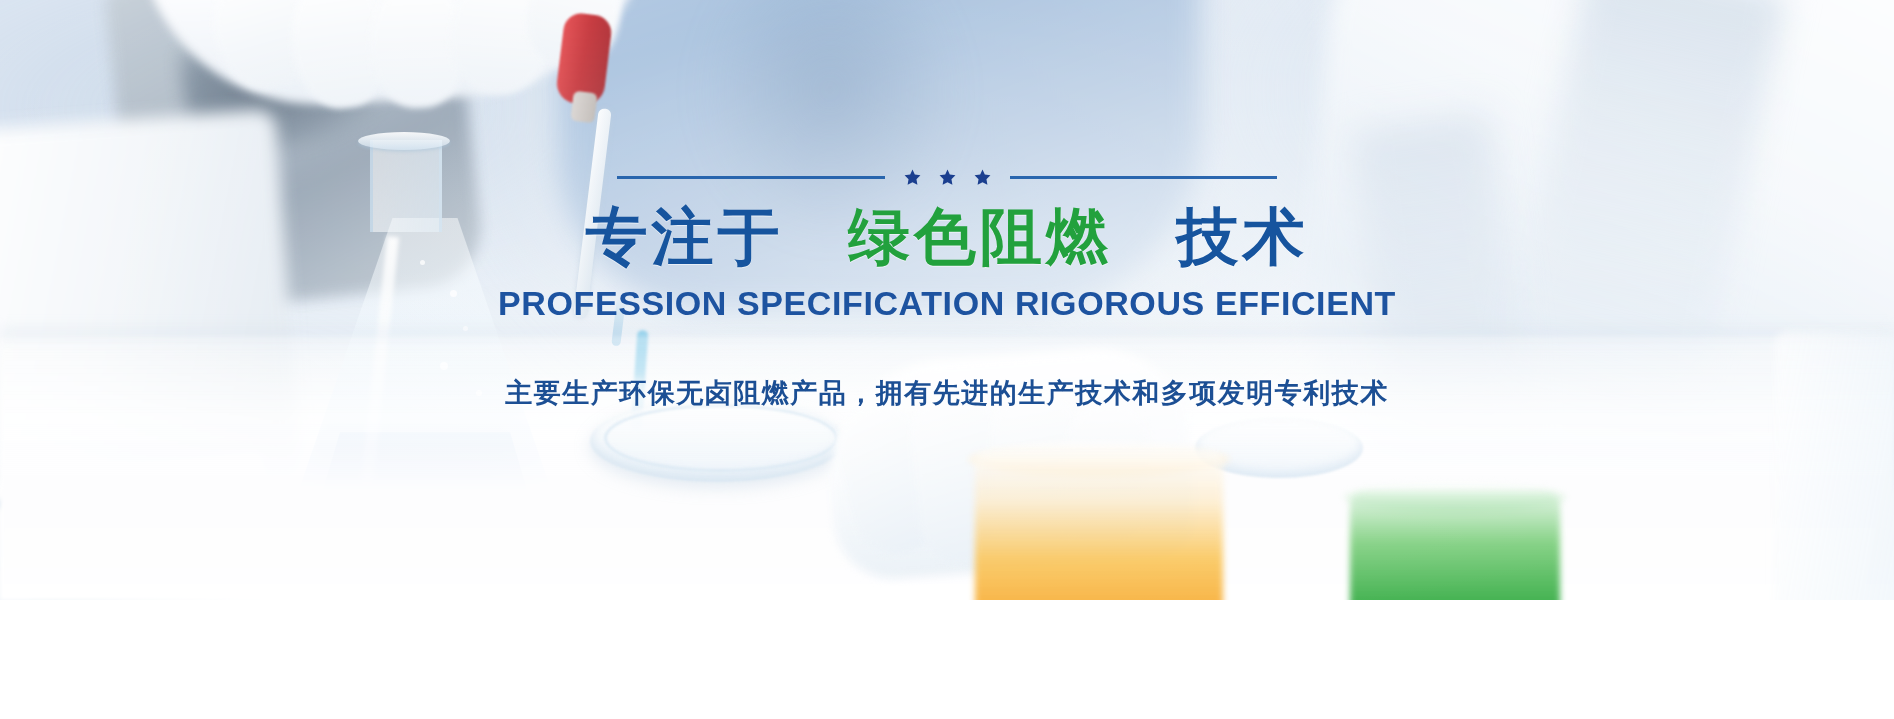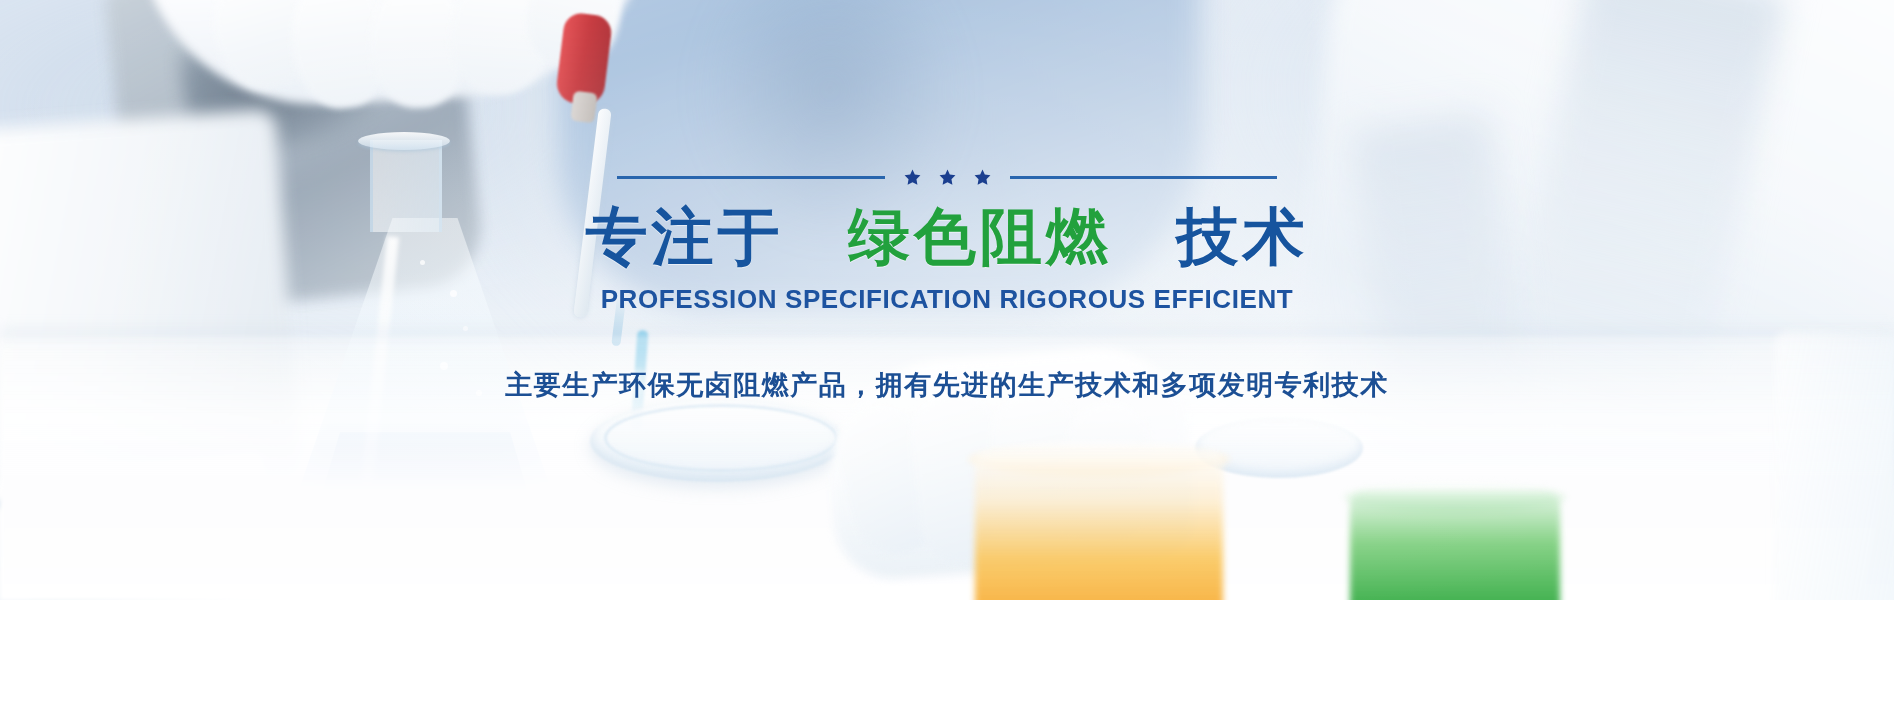--- a/index.html
+++ b/index.html
@@ -326,21 +326,21 @@
     letter-spacing:4px;
     white-space:nowrap;
     margin:0 0 16px 0;
     text-shadow:0 1px 0 rgba(255,255,255,.55);
   }
   .hl-blue{color:#16549e;}
   .hl-green{color:#22a13d;}
   .hl-gap{display:inline-block;width:22px;}
 
   .subtitle-en{
-    font-size:26px;
+    font-size:34px;
     font-weight:700;
     letter-spacing:.6px;
     color:#1d53a0;
     margin:0 0 52px 0;
     white-space:nowrap;
   }
 
   .tagline{
     font-size:27px;
     font-weight:700;

